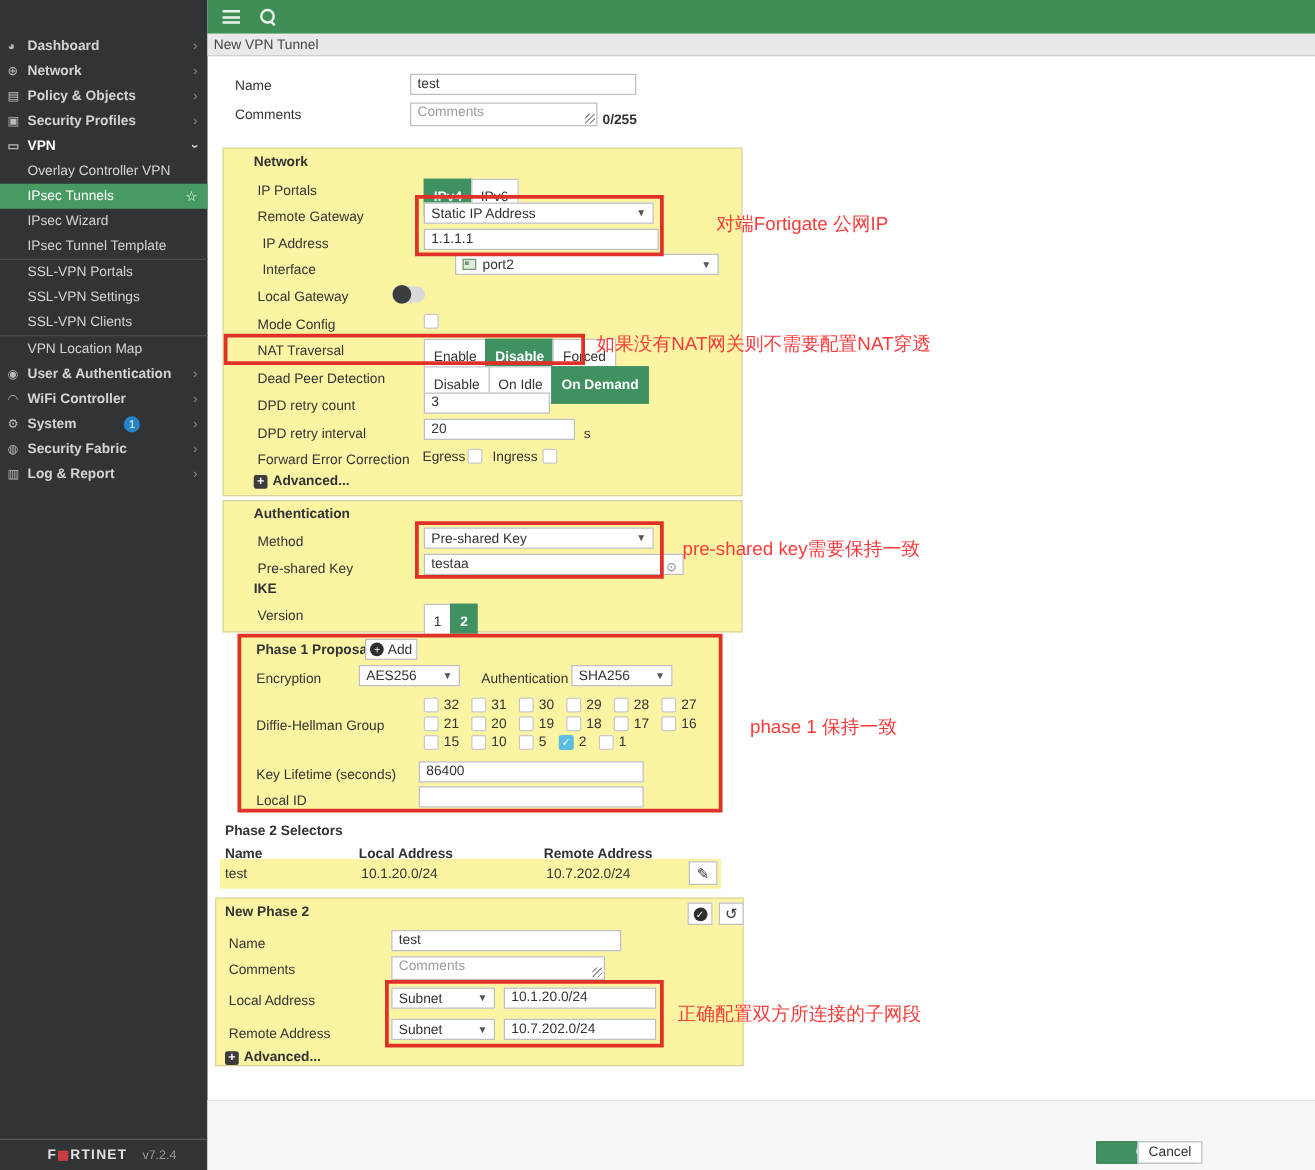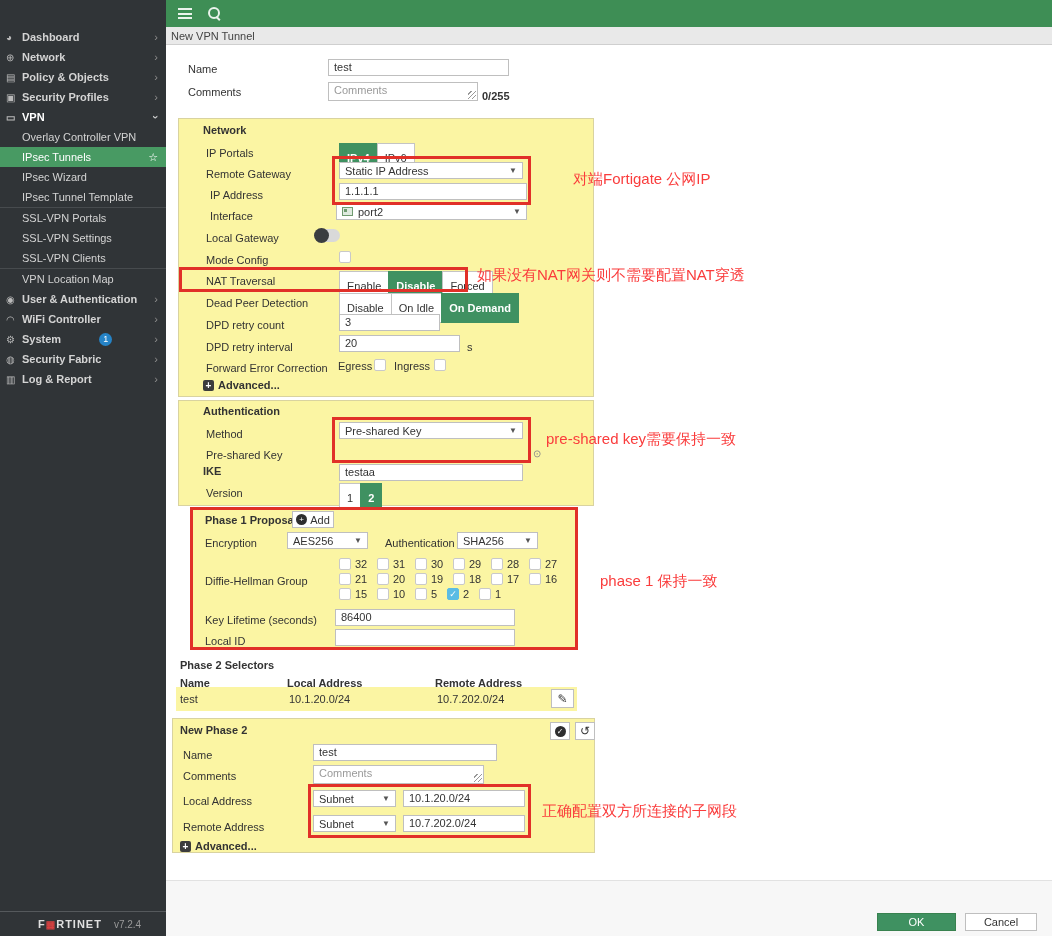--- a/index.html
+++ b/index.html
@@ -197,21 +197,21 @@
   <div class="lbl" style="left:206px;top:167px">Remote Gateway</div>
   <div class="dd" style="left:339px;top:162px;width:184px">
     <span>Static IP Address</span>
     <span class="dd-caret">▼</span>
   </div>
 
   <div class="lbl" style="left:210px;top:188px">IP Address</div>
   <div class="tbox" style="left:339px;top:183px;width:188px">1.1.1.1</div>
 
   <div class="lbl" style="left:210px;top:209px">Interface</div>
-  <div class="dd" style="left:336px;top:203px;width:191px">
+  <div class="dd" style="left:364px;top:203px;width:211px">
     <span class="if-icon"></span>
     <span>port2</span>
     <span class="dd-caret">▼</span>
   </div>
 
   <div class="lbl" style="left:206px;top:231px">Local Gateway</div>
   <div class="toggle" style="left:315px;top:229px"></div>
 
   <div class="lbl" style="left:206px;top:253px">Mode Config</div>
   <span class="cb" style="position:absolute;left:339px;top:251px"></span>
@@ -254,21 +254,21 @@
   <div class="panel" style="left:178px;top:400px;width:416px;height:106px"></div>
   <div class="sec-title" style="left:203px;top:405px">Authentication</div>
 
   <div class="lbl" style="left:206px;top:427px">Method</div>
   <div class="dd" style="left:339px;top:422px;width:184px">
     <span>Pre-shared Key</span>
     <span class="dd-caret">▼</span>
   </div>
 
   <div class="lbl" style="left:206px;top:448px">Pre-shared Key</div>
-  <div class="tbox" style="left:339px;top:464px;width:184px">testaa</div>
+  <div class="tbox" style="left:339px;top:443px;width:208px">testaa</div>
   <span style="position:absolute;left:533px;top:448px;color:#8a8a8a;font-size:10px">⊙</span>
 
   <div class="sec-title" style="left:203px;top:465px">IKE</div>
   <div class="lbl" style="left:206px;top:486px">Version</div>
   <div class="seg" style="left:339px;top:483px">
     <span>1</span>
     <span class="sel">2</span>
   </div>
 
   <div class="redbox" style="left:332px;top:417px;width:199px;height:46px"></div>
@@ -422,15 +422,15 @@
   <div class="redbox" style="left:308px;top:784px;width:223px;height:54px"></div>
 
   <div class="annotation" style="left:573px;top:170px">对端Fortigate 公网IP</div>
   <div class="annotation" style="left:477px;top:266px">如果没有NAT网关则不需要配置NAT穿透</div>
   <div class="annotation" style="left:546px;top:430px">pre-shared key需要保持一致</div>
   <div class="annotation" style="left:600px;top:572px">phase 1 保持一致</div>
   <div class="annotation" style="left:542px;top:802px">正确配置双方所连接的子网段</div>
 
   <div class="footer"></div>
   <div class="ok-btn" style="left:877px;top:913px;width:79px;height:18px">OK</div>
-  <div class="cancel-btn" style="left:965px;top:913px;width:72px;height:18px">Cancel</div>
+  <div class="cancel-btn" style="left:910px;top:913px;width:52px;height:18px">Cancel</div>
 
 </div>
 
 </body></html>

